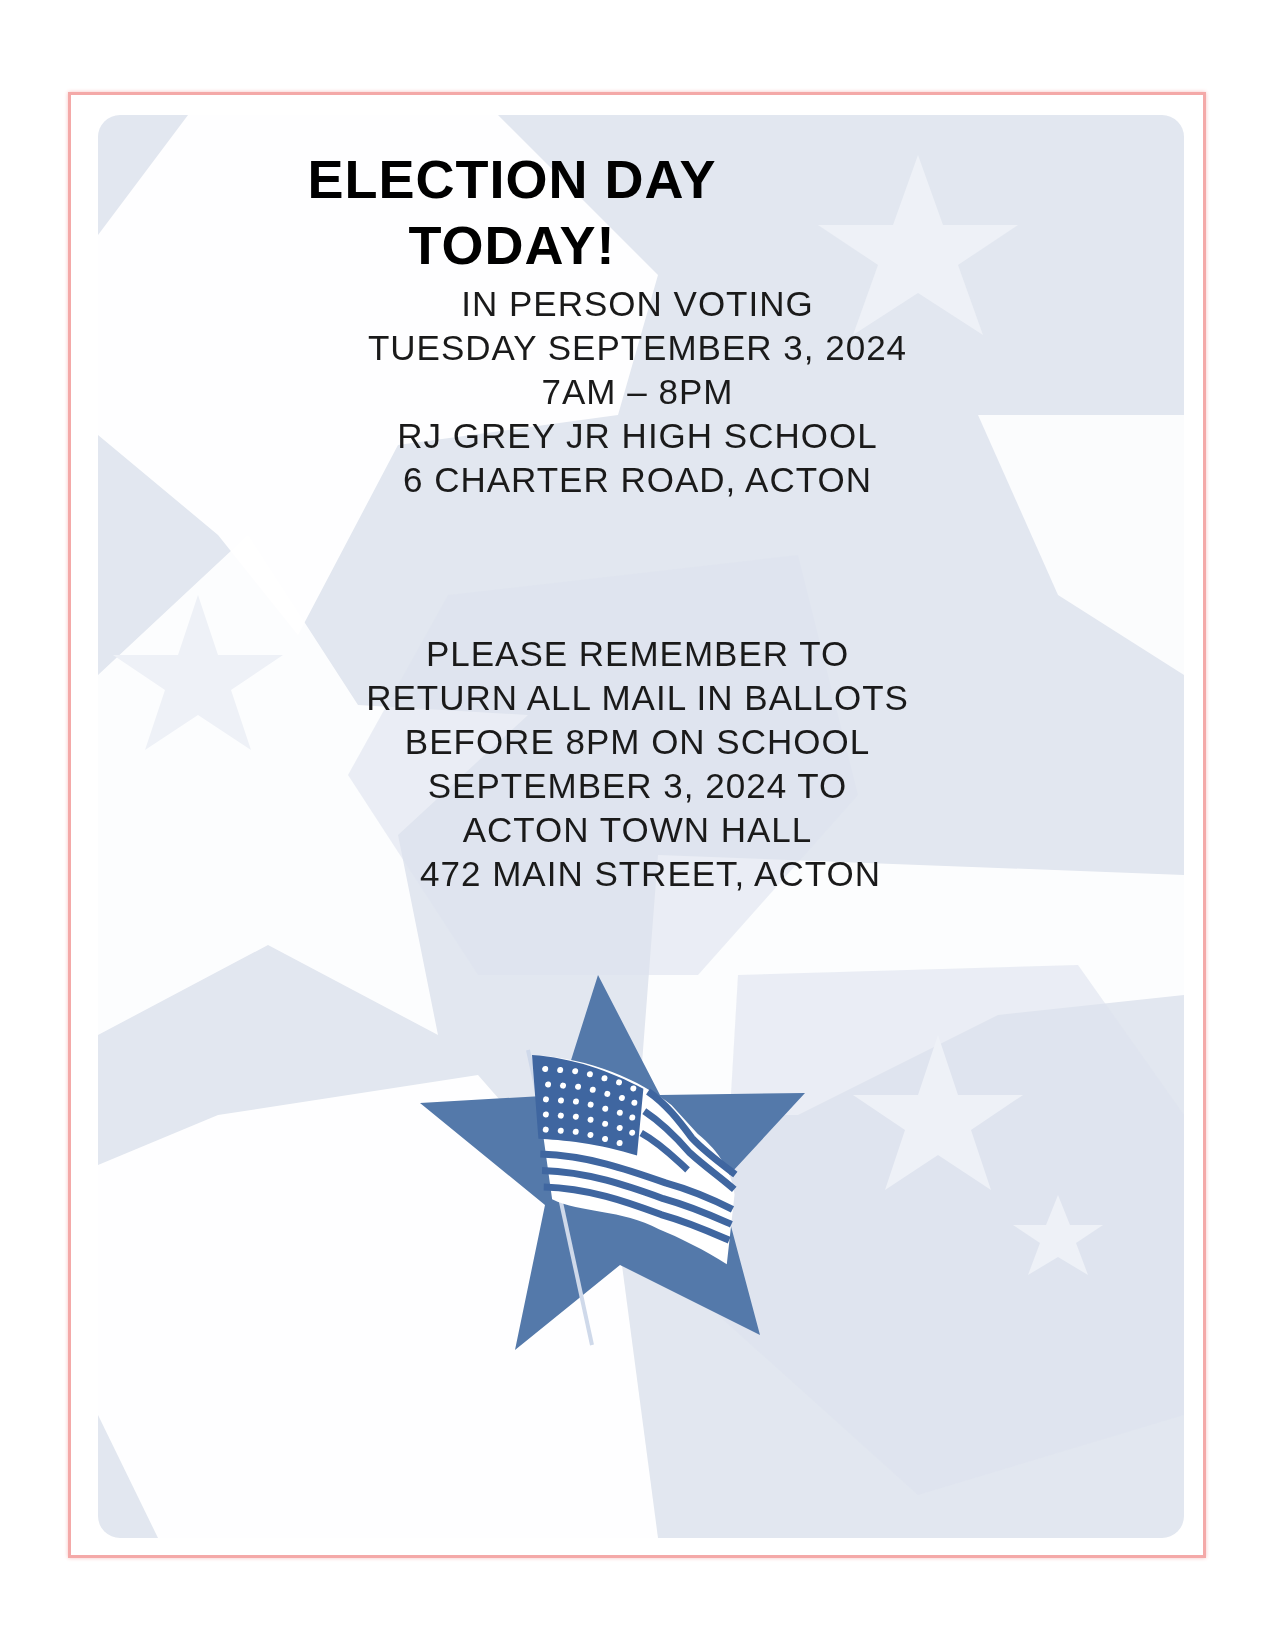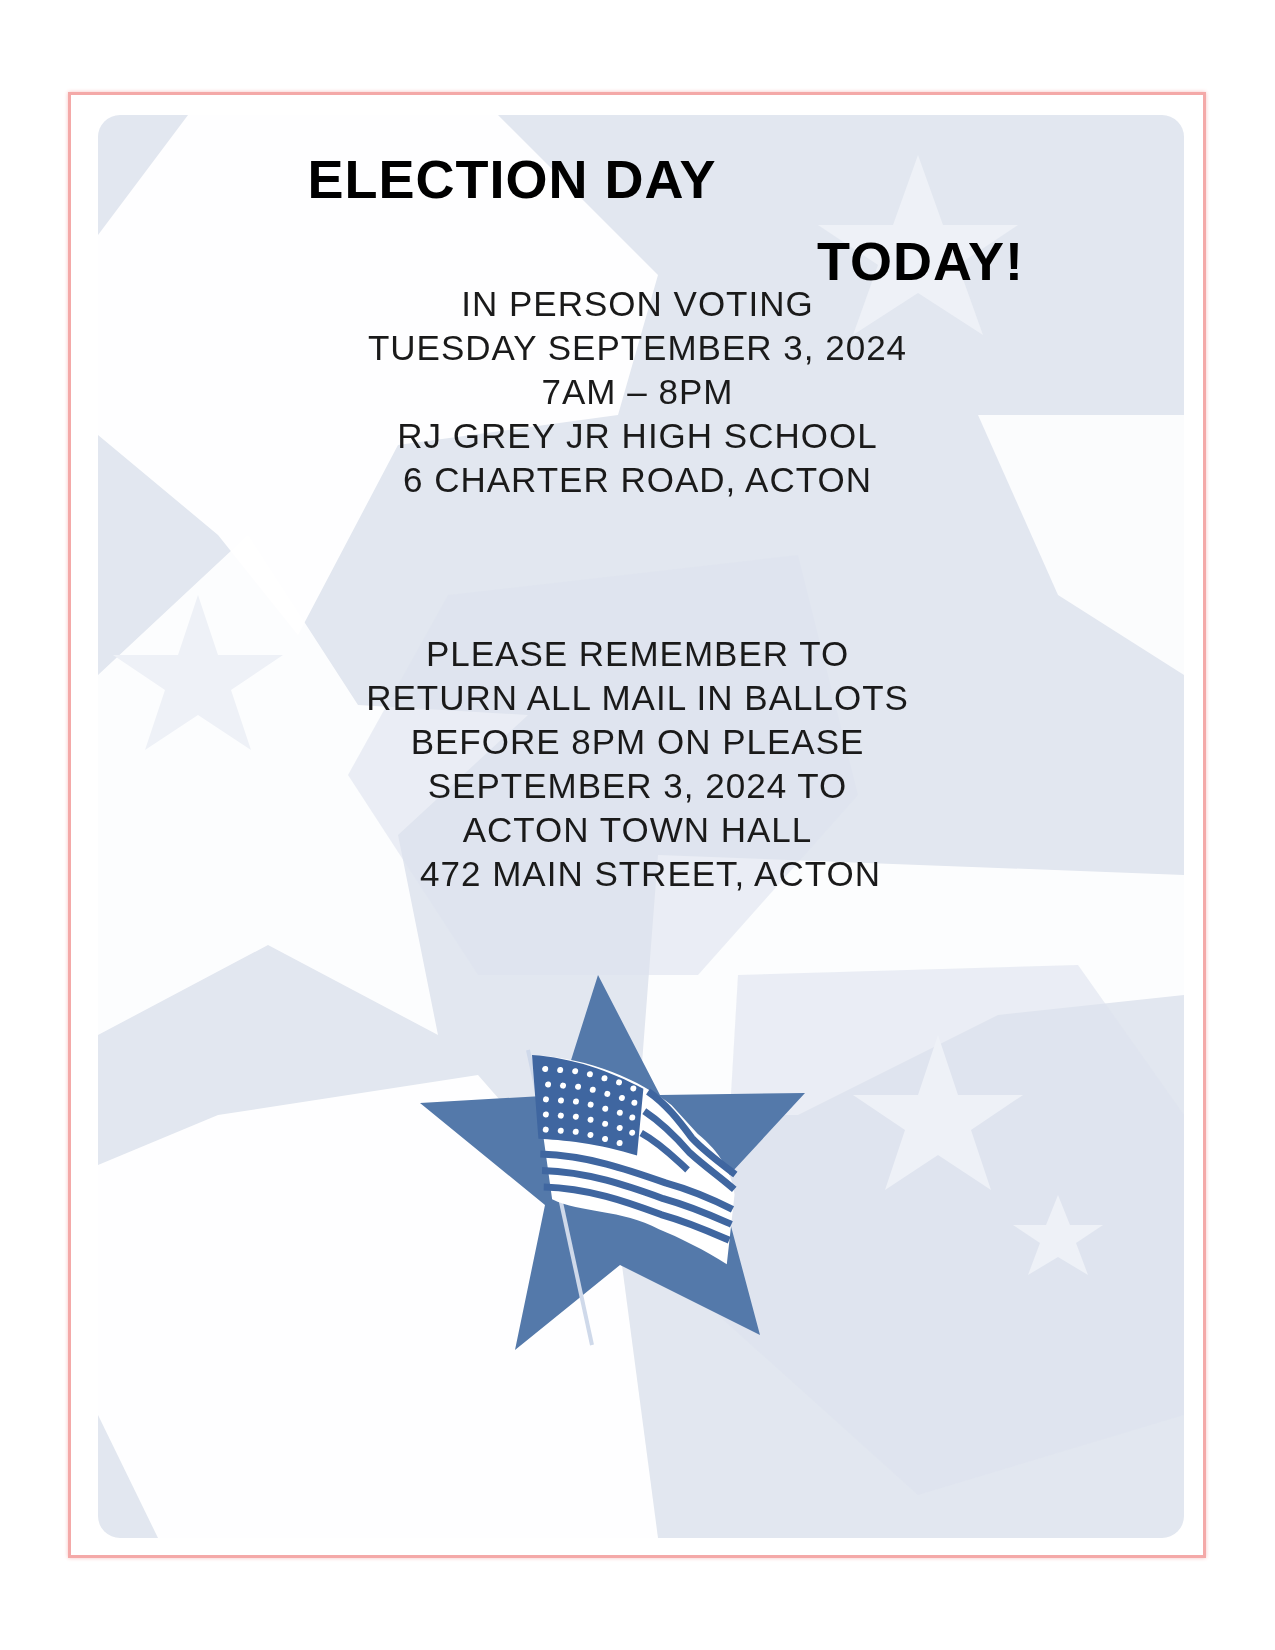--- a/index.html
+++ b/index.html
@@ -31,31 +31,31 @@
 
     <polygon points="820,40 845,110 920,110 860,150 885,220 820,178 755,220 780,150 720,110 795,110" fill="#eef1f7"></polygon>
     <polygon points="100,480 120,540 185,540 133,575 153,635 100,600 47,635 67,575 15,540 80,540" fill="#eef1f7"></polygon>
     <polygon points="840,920 860,980 925,980 873,1015 893,1075 840,1040 787,1075 807,1015 755,980 820,980" fill="#eef1f7"></polygon>
     <polygon points="960,1080 972,1110 1005,1110 978,1128 990,1160 960,1142 930,1160 942,1128 915,1110 948,1110" fill="#eef1f7"></polygon>
   </svg>
 </div>
 
 <div class="content">
   <div class="title" style="top:148px;">ELECTION DAY</div>
-  <div class="title" style="top:230px;text-align:right;">TODAY!</div>
+  <div class="title" style="top:214px;">TODAY!</div>
 
   <div class="line" style="top:284px;">IN PERSON VOTING</div>
   <div class="line" style="top:328px;">TUESDAY SEPTEMBER 3, 2024</div>
   <div class="line" style="top:372px;">7AM – 8PM</div>
   <div class="line" style="top:416px;">RJ GREY JR HIGH SCHOOL</div>
   <div class="line" style="top:460px;">6 CHARTER ROAD, ACTON</div>
 
   <div class="line" style="top:634px;">PLEASE REMEMBER TO</div>
   <div class="line" style="top:678px;text-align:center;">RETURN ALL MAIL IN BALLOTS</div>
-  <div class="line" style="top:722px;">BEFORE 8PM ON PLEASE</div>
+  <div class="line" style="top:722px;">BEFORE 8PM ON SCHOOL</div>
   <div class="line" style="top:766px;">SEPTEMBER 3, 2024 TO</div>
   <div class="line" style="top:810px;">ACTON TOWN HALL</div>
   <div class="line" style="top:854px;margin-left:13px;">472 MAIN STREET, ACTON</div>
 </div>
 
 <div class="emblem">
   <svg width="420" height="400" viewBox="0 0 420 400">
 
     <polygon points="178,0 240,120 385,118 300,210 340,360 200,290 95,375 125,230 0,128 140,120" fill="#5479aa"></polygon>
 

